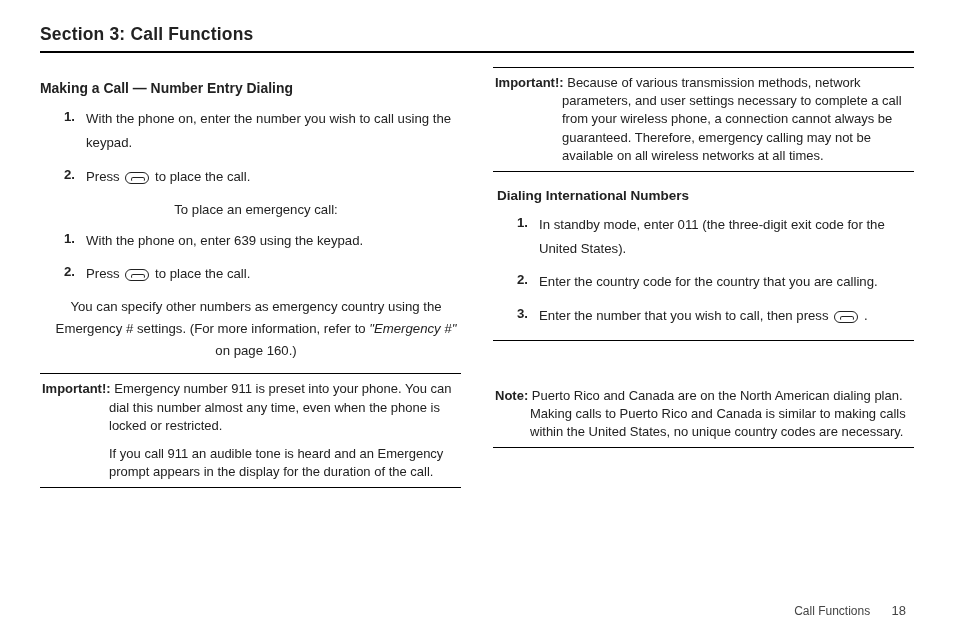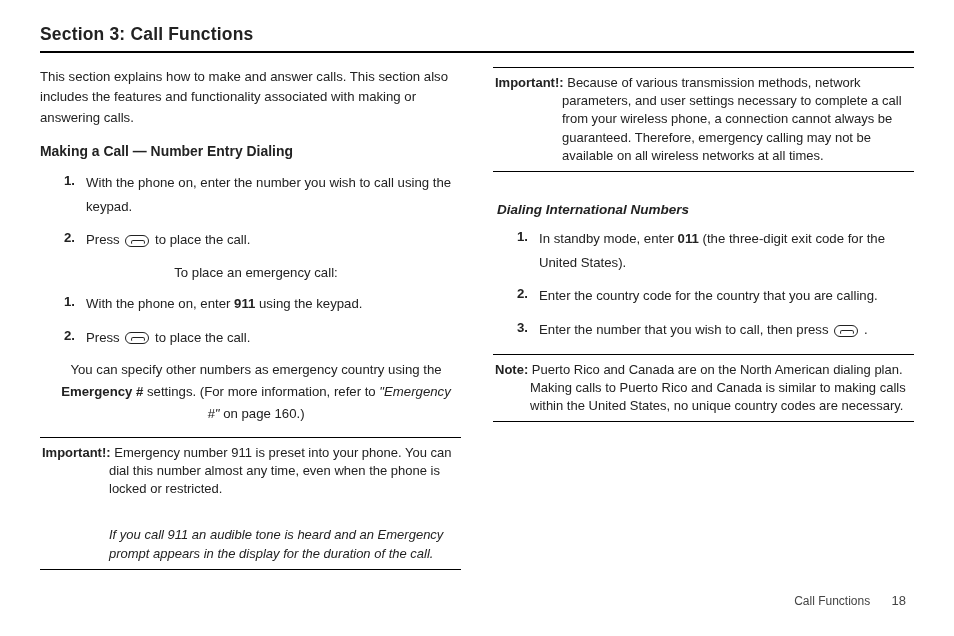--- a/index.html
+++ b/index.html
@@ -38,23 +38,22 @@
   .intro { margin-bottom: 12px; }
   .h-sub {
     font-weight: 900;
     font-size: 14.5px;
     margin: 10px 0 8px 0;
     transform: scaleX(0.96);
     transform-origin: left;
   }
   .h-subsub {
     font-weight: bold;
-    font-style: italic;
     font-size: 13.5px;
-    margin: 28px 0 6px 4px;
+    margin: 14px 0 6px 4px;
   }
   ol.steps {
     list-style: none;
     padding-left: 24px;
     margin: 4px 0 10px 0;
   }
   ol.steps li {
     display: flex;
     margin-bottom: 10px;
   }
@@ -87,77 +86,76 @@
     content: "";
     position: absolute;
     left: 5px; top: 4px;
     width: 12px; height: 3px;
     border: 1px solid #222;
     border-radius: 3px 3px 2px 2px;
     border-bottom: none;
   }
   .footer {
     position: absolute;
-    bottom: 28px;
+    bottom: 18px;
     right: 48px;
     font-size: 12px;
     color: #444;
   }
   .footer .pg { margin-left: 18px; font-size: 13px; }
-  b.inline { font-weight: bold; }
+  b.inline { font-weight: normal; }
 </style>
 </head>
 <body>
 
 <div class="section-title">Section 3: Call Functions</div>
 <hr class="title-rule">
 
 <div class="columns">
 
   <div class="col">
-    <p class="intro">This section explains how to make and answer calls. This section also includes the features and functionality associated with making or answering calls.</p>
 
     <div class="h-sub">Making a Call — Number Entry Dialing</div>
     <ol class="steps">
       <li>
         <span class="num">1.</span>
         <span class="txt">With the phone on, enter the number you wish to call using the keypad.</span>
       </li>
       <li>
         <span class="num">2.</span>
         <span class="txt">
           <span>Press </span><span class="call-icon"></span><span> to place the call.</span>
         </span>
       </li>
     </ol>
 
     <p class="body-para" style="margin-top:2px">To place an emergency call:</p>
     <ol class="steps">
       <li>
         <span class="num">1.</span>
         <span class="txt">
-          <span>With the phone on, enter </span><b class="inline">911</b><span> using the keypad.</span>
+          <span>With the phone on, enter </span><b class="inline">639</b><span> using the keypad.</span>
         </span>
       </li>
       <li>
         <span class="num">2.</span>
         <span class="txt">
           <span>Press </span><span class="call-icon"></span><span> to place the call.</span>
         </span>
       </li>
     </ol>
 
     <p class="body-para">
       <span>You can specify other numbers as emergency country using the </span><b class="inline">Emergency #</b><span> settings. (For more information, refer to </span><span class="ref-quote">"Emergency #"</span><span>  on page 160.)</span>
     </p>
 
     <div class="box" style="padding-left: 2px;">
 
       <div style="padding-left: 67px; text-indent: -67px;"><span style="font-weight: bold;">Important!: </span>Emergency number 911 is preset into your phone. You can dial this number almost any time, even when the phone is locked or restricted.</div>
-      <span class="bod" style="display: block; margin-left: 0px; padding-left: 67px; text-indent: 0px; margin-top: 28px; font-style: italic;">If you call 911 an audible tone is heard and an Emergency prompt appears in the display for the duration of the call.</span>
+      <span class="bod" style="display: block; margin-left: 0px; padding-left: 67px; text-indent: 0px; margin-top: 10px;">If you call 911 an audible tone is heard and an Emergency prompt appears in the display for the duration of the call.</span>
     </div>
   </div>
 
   <div class="col">
     <div class="box" style="margin-top: 0px; padding-left: 2px;">
 
       <div style="padding-left: 67px; text-indent: -67px;"><span style="font-weight: bold;">Important!: </span>Because of various transmission methods, network parameters, and user settings necessary to complete a call from your wireless phone, a connection cannot always be guaranteed. Therefore, emergency calling may not be available on all wireless networks at all times.</div>
     </div>
 
 
@@ -176,21 +174,21 @@
       <li>
         <span class="num">3.</span>
         <span class="txt">
           <span>Enter the number that you wish to call, then press </span><span class="call-icon"></span><span> .</span>
         </span>
       </li>
     </ol>
 
     <div class="box" style="padding-left: 2px;">
 
-      <div style="padding-left: 35px; text-indent: -35px;"><span style="font-weight: bold;">Note: </span>Puerto Rico and Canada are on the North American dialing plan. Making calls to Puerto Rico and Canada is similar to making calls within the United States, no unique country codes are necessary.</div>
+      <div style="padding-left: 35px; text-indent: -35px; margin-top: 40px;"><span style="font-weight: bold;">Note: </span>Puerto Rico and Canada are on the North American dialing plan. Making calls to Puerto Rico and Canada is similar to making calls within the United States, no unique country codes are necessary.</div>
     </div>
   </div>
 </div>
 
 <div class="footer">
   <span>Call Functions</span>
   <span class="pg">18</span>
 </div>
 
 </body></html>

